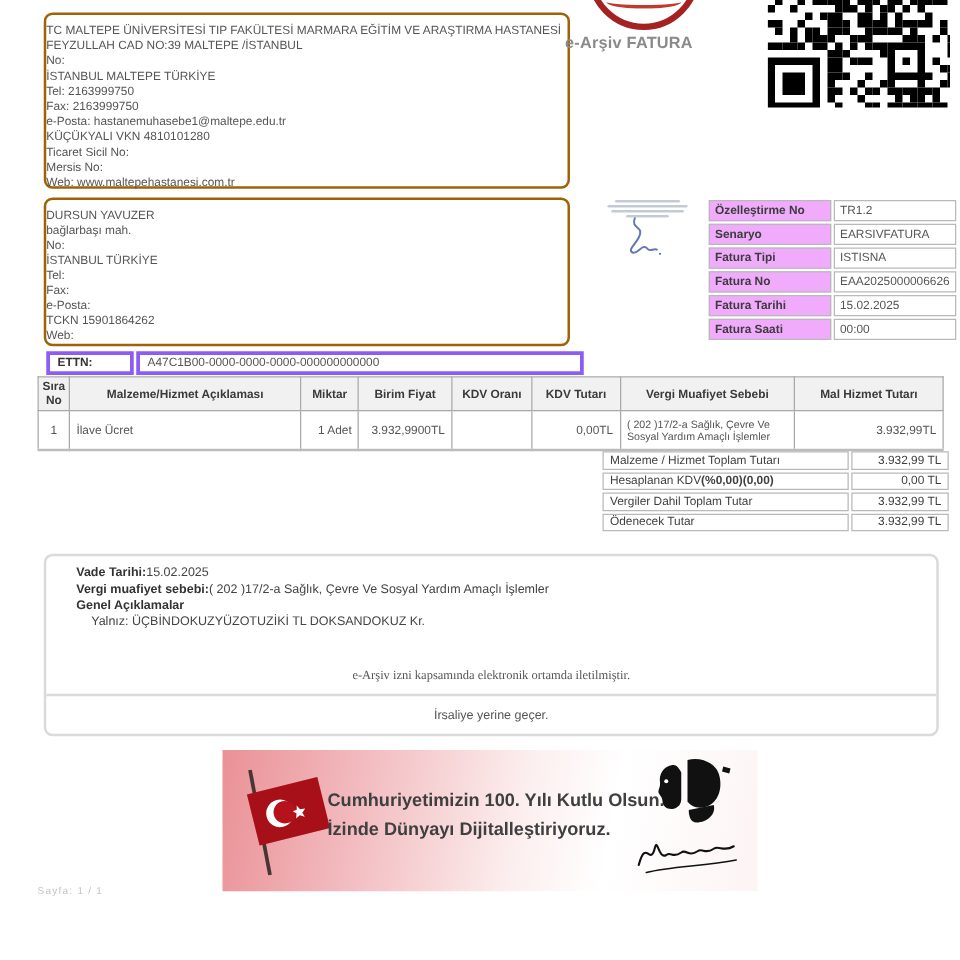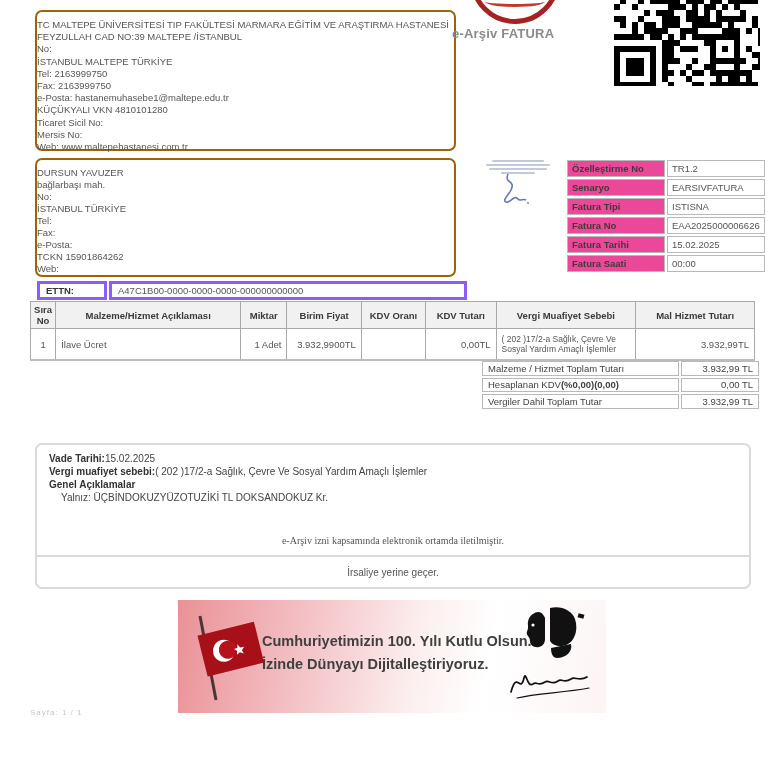--- a/index.html
+++ b/index.html
@@ -21,21 +21,21 @@
   .doc-title{position:absolute;left:452px;top:26px;width:110px;font-size:13px;font-weight:bold;
              color:#8a8a8a;letter-spacing:.2px;}
 
   
   .qr-wrap{position:absolute;left:614px;top:0;width:146px;height:86px;overflow:hidden;}
   .qr-wrap svg{position:absolute;left:0;top:-62px;}
 
   
   .meta-table{position:absolute;left:565px;top:158px;border-collapse:separate;border-spacing:2px;}
   .meta-table td{border:1px solid #b9b9b9;font-size:9.5px;height:15px;padding:0 4px;background:#fff;white-space:nowrap;}
-  .meta-table td.lbl{font-weight:bold;color:#3c3c3c;width:88px;background:#ec4899;margin-top:40px;}
+  .meta-table td.lbl{font-weight:bold;color:#3c3c3c;width:88px;background:#f0abfc;margin-top:40px;}
   .meta-table td.val{width:86px;color:#555;}
 
   
   .stamp{position:absolute;left:478px;top:158px;width:80px;height:62px;}
   .stamp .l{height:1.6px;background:#c3c9d6;margin:2.4px auto;border-radius:1px;}
 
   
   .ettn-table{position:absolute;left:35px;top:279px;border-collapse:separate;border-spacing:2px;}
   .ettn-table td{border:3px solid #8b5cf6;font-size:9.5px;height:13px;padding:0 6px;}
   .ettn-table td.lbl{font-weight:bold;color:#333;width:52px;}
@@ -54,21 +54,21 @@
   
   .totals-table{position:absolute;left:480px;top:359px;border-collapse:separate;border-spacing:2px;}
   .totals-table td{border:1px solid #b9b9b9;font-size:9.5px;height:12.5px;padding:0 5px;color:#3f3f3f;}
   .totals-table td.lbl{width:185px;}
   .totals-table td.val{width:66px;text-align:right;}
   .totals-table .b{font-weight:bold;}
 
   
   .notes-box{position:absolute;left:35px;top:443px;width:716px;border:2px solid #dadada;border-radius:7px;
              background:#fff;box-sizing:border-box;}
-  .notes-top{height:112px;border-bottom:2px solid #dadada;position:relative;padding:7px 12px;box-sizing:border-box;
+  .notes-top{height:112px;border-bottom:2px solid #dadada;position:relative;padding:7px 24px;box-sizing:border-box;
              font-size:10px;line-height:13px;color:#444;}
   .notes-top .bold{font-weight:bold;color:#333;}
   .notes-top .yalniz{padding-left:12px;}
   .center-note{position:absolute;left:0;bottom:8px;width:100%;text-align:center;font-size:10px;color:#555;font-family:Liberation Serif, serif;}
   .notes-bottom{height:30px;display:flex;align-items:center;justify-content:center;font-size:10px;color:#555;}
 
   
   .banner{position:absolute;left:178px;top:600px;width:428px;height:113px;
           background:linear-gradient(100deg,#ea9196 0%,#f3bfc3 28%,#fceeee 55%,#ffffff 72%,#fdf4f4 100%);}
   .banner-text{position:absolute;left:84px;top:30px;font-size:14.5px;line-height:23px;font-weight:600;color:#3f3f3f;}
@@ -431,20 +431,24 @@
           <td class="val">3.932,99 TL</td>
         </tr>
     <tr>
           <td class="lbl"><span>Hesaplanan KDV</span><span class="b">(%0,00)(0,00)</span></td>
           <td class="val">0,00 TL</td>
         </tr>
     <tr>
           <td class="lbl">Vergiler Dahil Toplam Tutar</td>
           <td class="val">3.932,99 TL</td>
         </tr>
+    <tr>
+          <td class="lbl">Ödenecek Tutar</td>
+          <td class="val">3.932,99 TL</td>
+        </tr>
   </tbody>
     </table>
 
   <div class="notes-box">
     <div class="notes-top">
       <div><span class="bold">Vade Tarihi:</span><span>15.02.2025</span></div>
       <div><span class="bold">Vergi muafiyet sebebi:</span><span>( 202 )17/2-a Sağlık, Çevre Ve Sosyal Yardım Amaçlı İşlemler</span></div>
       <div class="bold">Genel Açıklamalar</div>
       <div class="yalniz">Yalnız: ÜÇBİNDOKUZYÜZOTUZİKİ TL DOKSANDOKUZ Kr.</div>
       <div class="center-note">e-Arşiv izni kapsamında elektronik ortamda iletilmiştir.</div>

